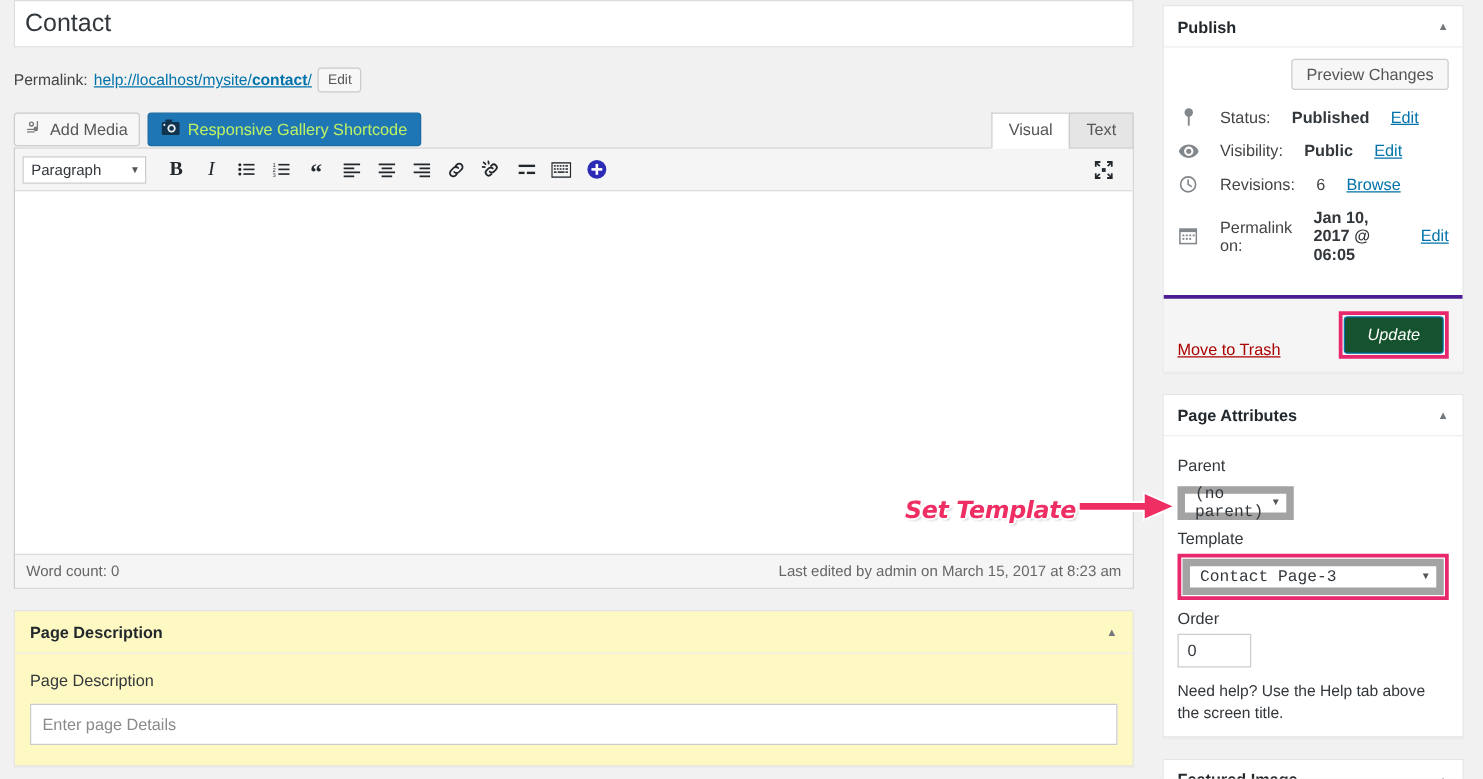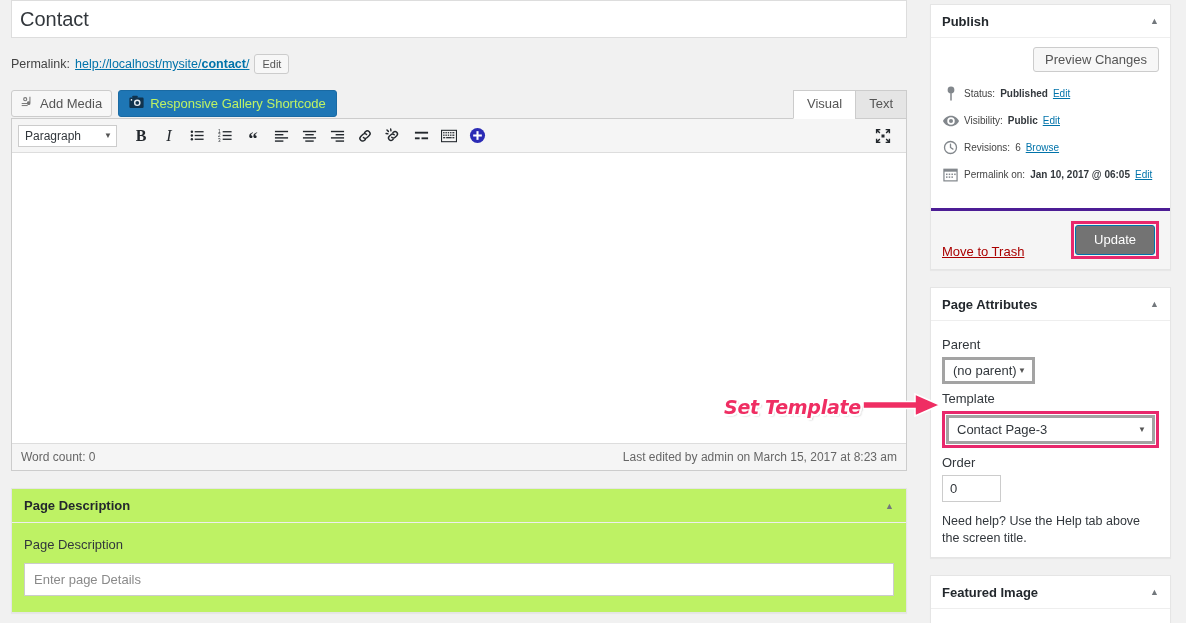--- a/index.html
+++ b/index.html
@@ -156,21 +156,21 @@
     justify-content: space-between;
     padding: 0 9px;
     font-size: 12px;
     color: #666;
   }
 
   
   .metabox {
     margin-top: 17px;
     width: 896px;
-    background: #bef264;
+    background: #fef9c3;
     border: 1px solid #e5e5e5;
     box-shadow: 0 1px 1px rgba(0,0,0,.04);
   }
   .mb-head {
     height: 34px;
     border-bottom: 1px solid #eee;
     display: flex; align-items: center; justify-content: space-between;
     padding: 0 12px;
     font-size: 13px;
     font-weight: bold;
@@ -221,22 +221,22 @@
     background: #f7f7f7;
     color: #555;
     border-radius: 3px;
     font-size: 13px;
     padding: 4px 11px;
     cursor: pointer;
     font-family: "Liberation Sans", sans-serif;
   }
   .pub-line {
     display: flex; align-items: center;
-    gap: 5px;
-    font-size: 10px;
+    gap: 17px;
+    font-size: 13px;
     color: #444;
     padding: 5px 0;
   }
   .pub-ico { width: 17px; height: 17px; display: inline-flex; align-items: center; justify-content: center; color: #82878c; flex: none; }
   .pub-line b { font-weight: bold; color: #32373c; }
   .lnk { color: #0073aa; text-decoration: underline; cursor: pointer; }
 
   .pub-footer {
     border-top: 3px solid #4c1d95;
     background: #f5f5f5;
@@ -246,41 +246,43 @@
     min-height: 51px;
   }
   .trash-lnk { color: #a00; text-decoration: underline; font-size: 13px; cursor: pointer; }
   .update-hl {
     border: 3px solid #e8286c;
     padding: 1px;
     display: inline-block;
     line-height: 0;
   }
   .btn-primary {
-    background: #737373;
+    background: #14532d;
     border: 1px solid #0073aa;
     color: #fff;
     border-radius: 3px;
     font-size: 13px;
     padding: 5px 18px;
     cursor: pointer;
     font-family: "Liberation Sans", sans-serif;
     line-height: 18px;
+    font-style: italic;
   }
 
   .attr-label { font-size: 13px; color: #32373c; margin: 7px 0 5px 0; }
   .select-box {
     height: 27px;
-    border: 3px solid #a3a3a3;
+    border: 6px solid #a3a3a3;
     background: #fff;
     font-size: 13px;
     color: #32373c;
     display: inline-flex; align-items: center; justify-content: space-between;
     padding: 0 6px 0 8px;
     cursor: pointer;
+    font-family: Liberation Mono, monospace;
   }
   .select-parent { width: 93px; }
   .select-template { width: 100%; height: 29px; }
   .tmpl-hl {
     border: 3px solid #e8286c;
     padding: 1px;
     display: block;
   }
   .order-input {
     width: 59px; height: 27px;

